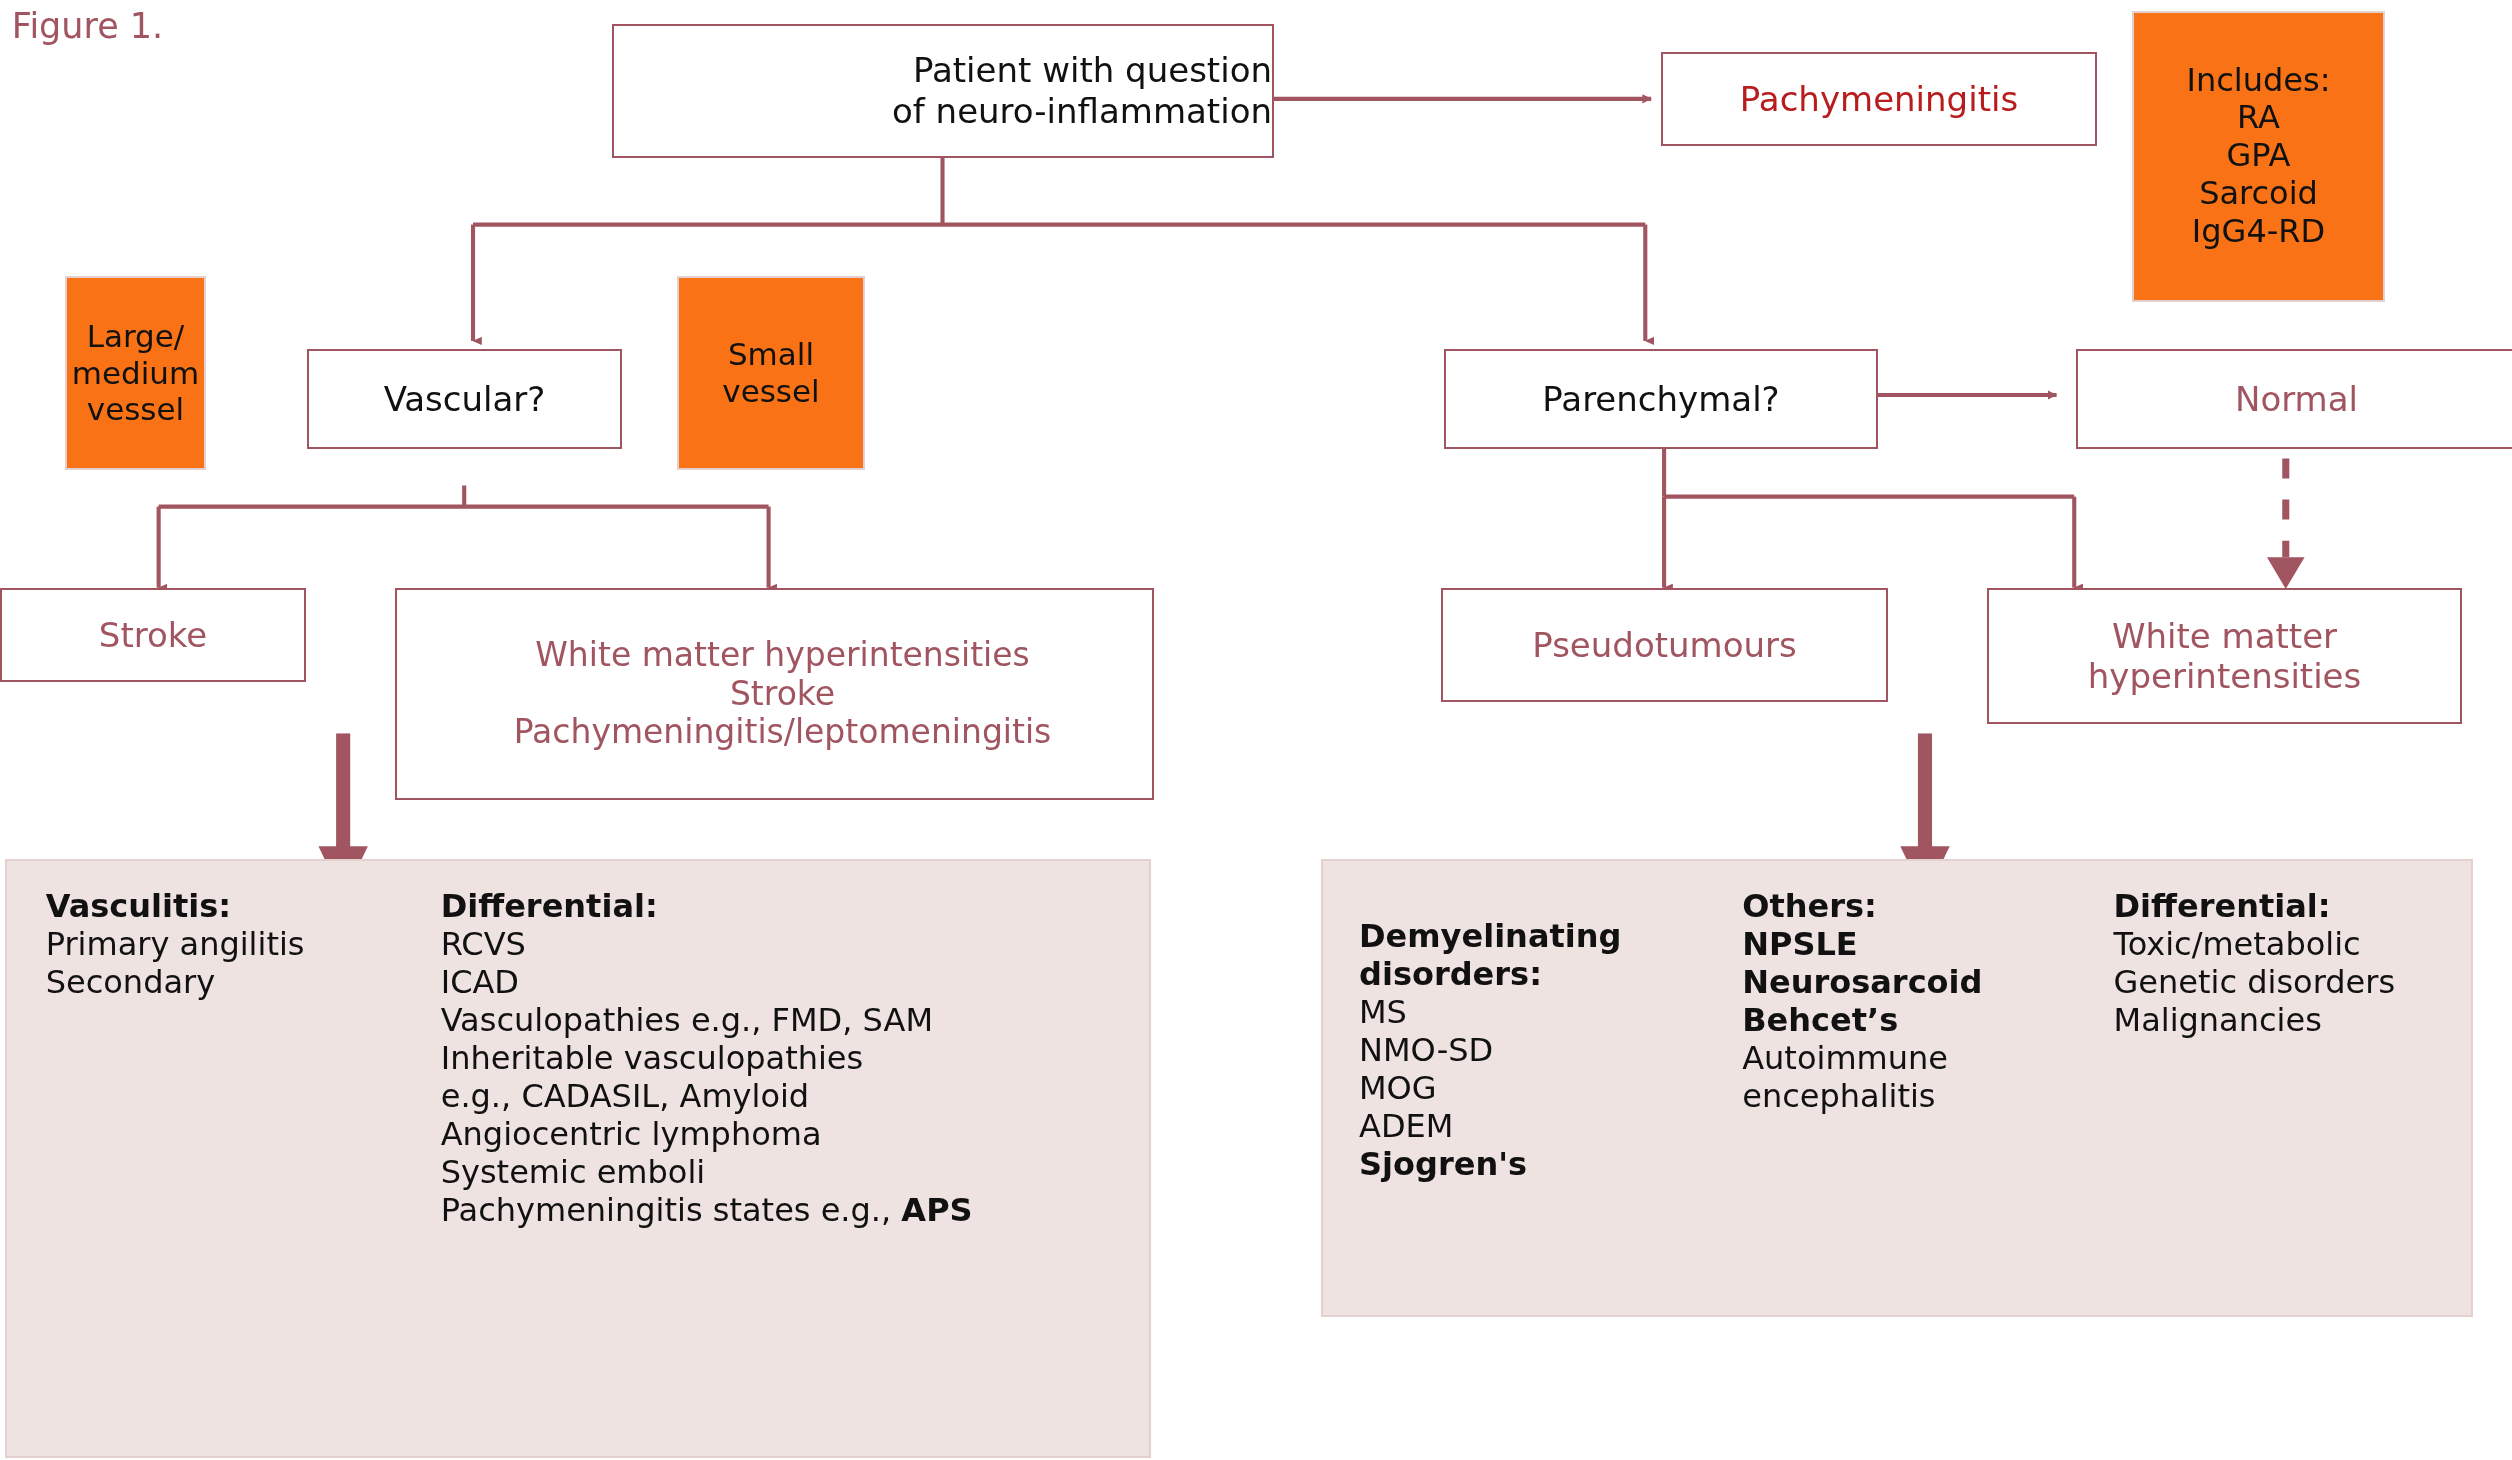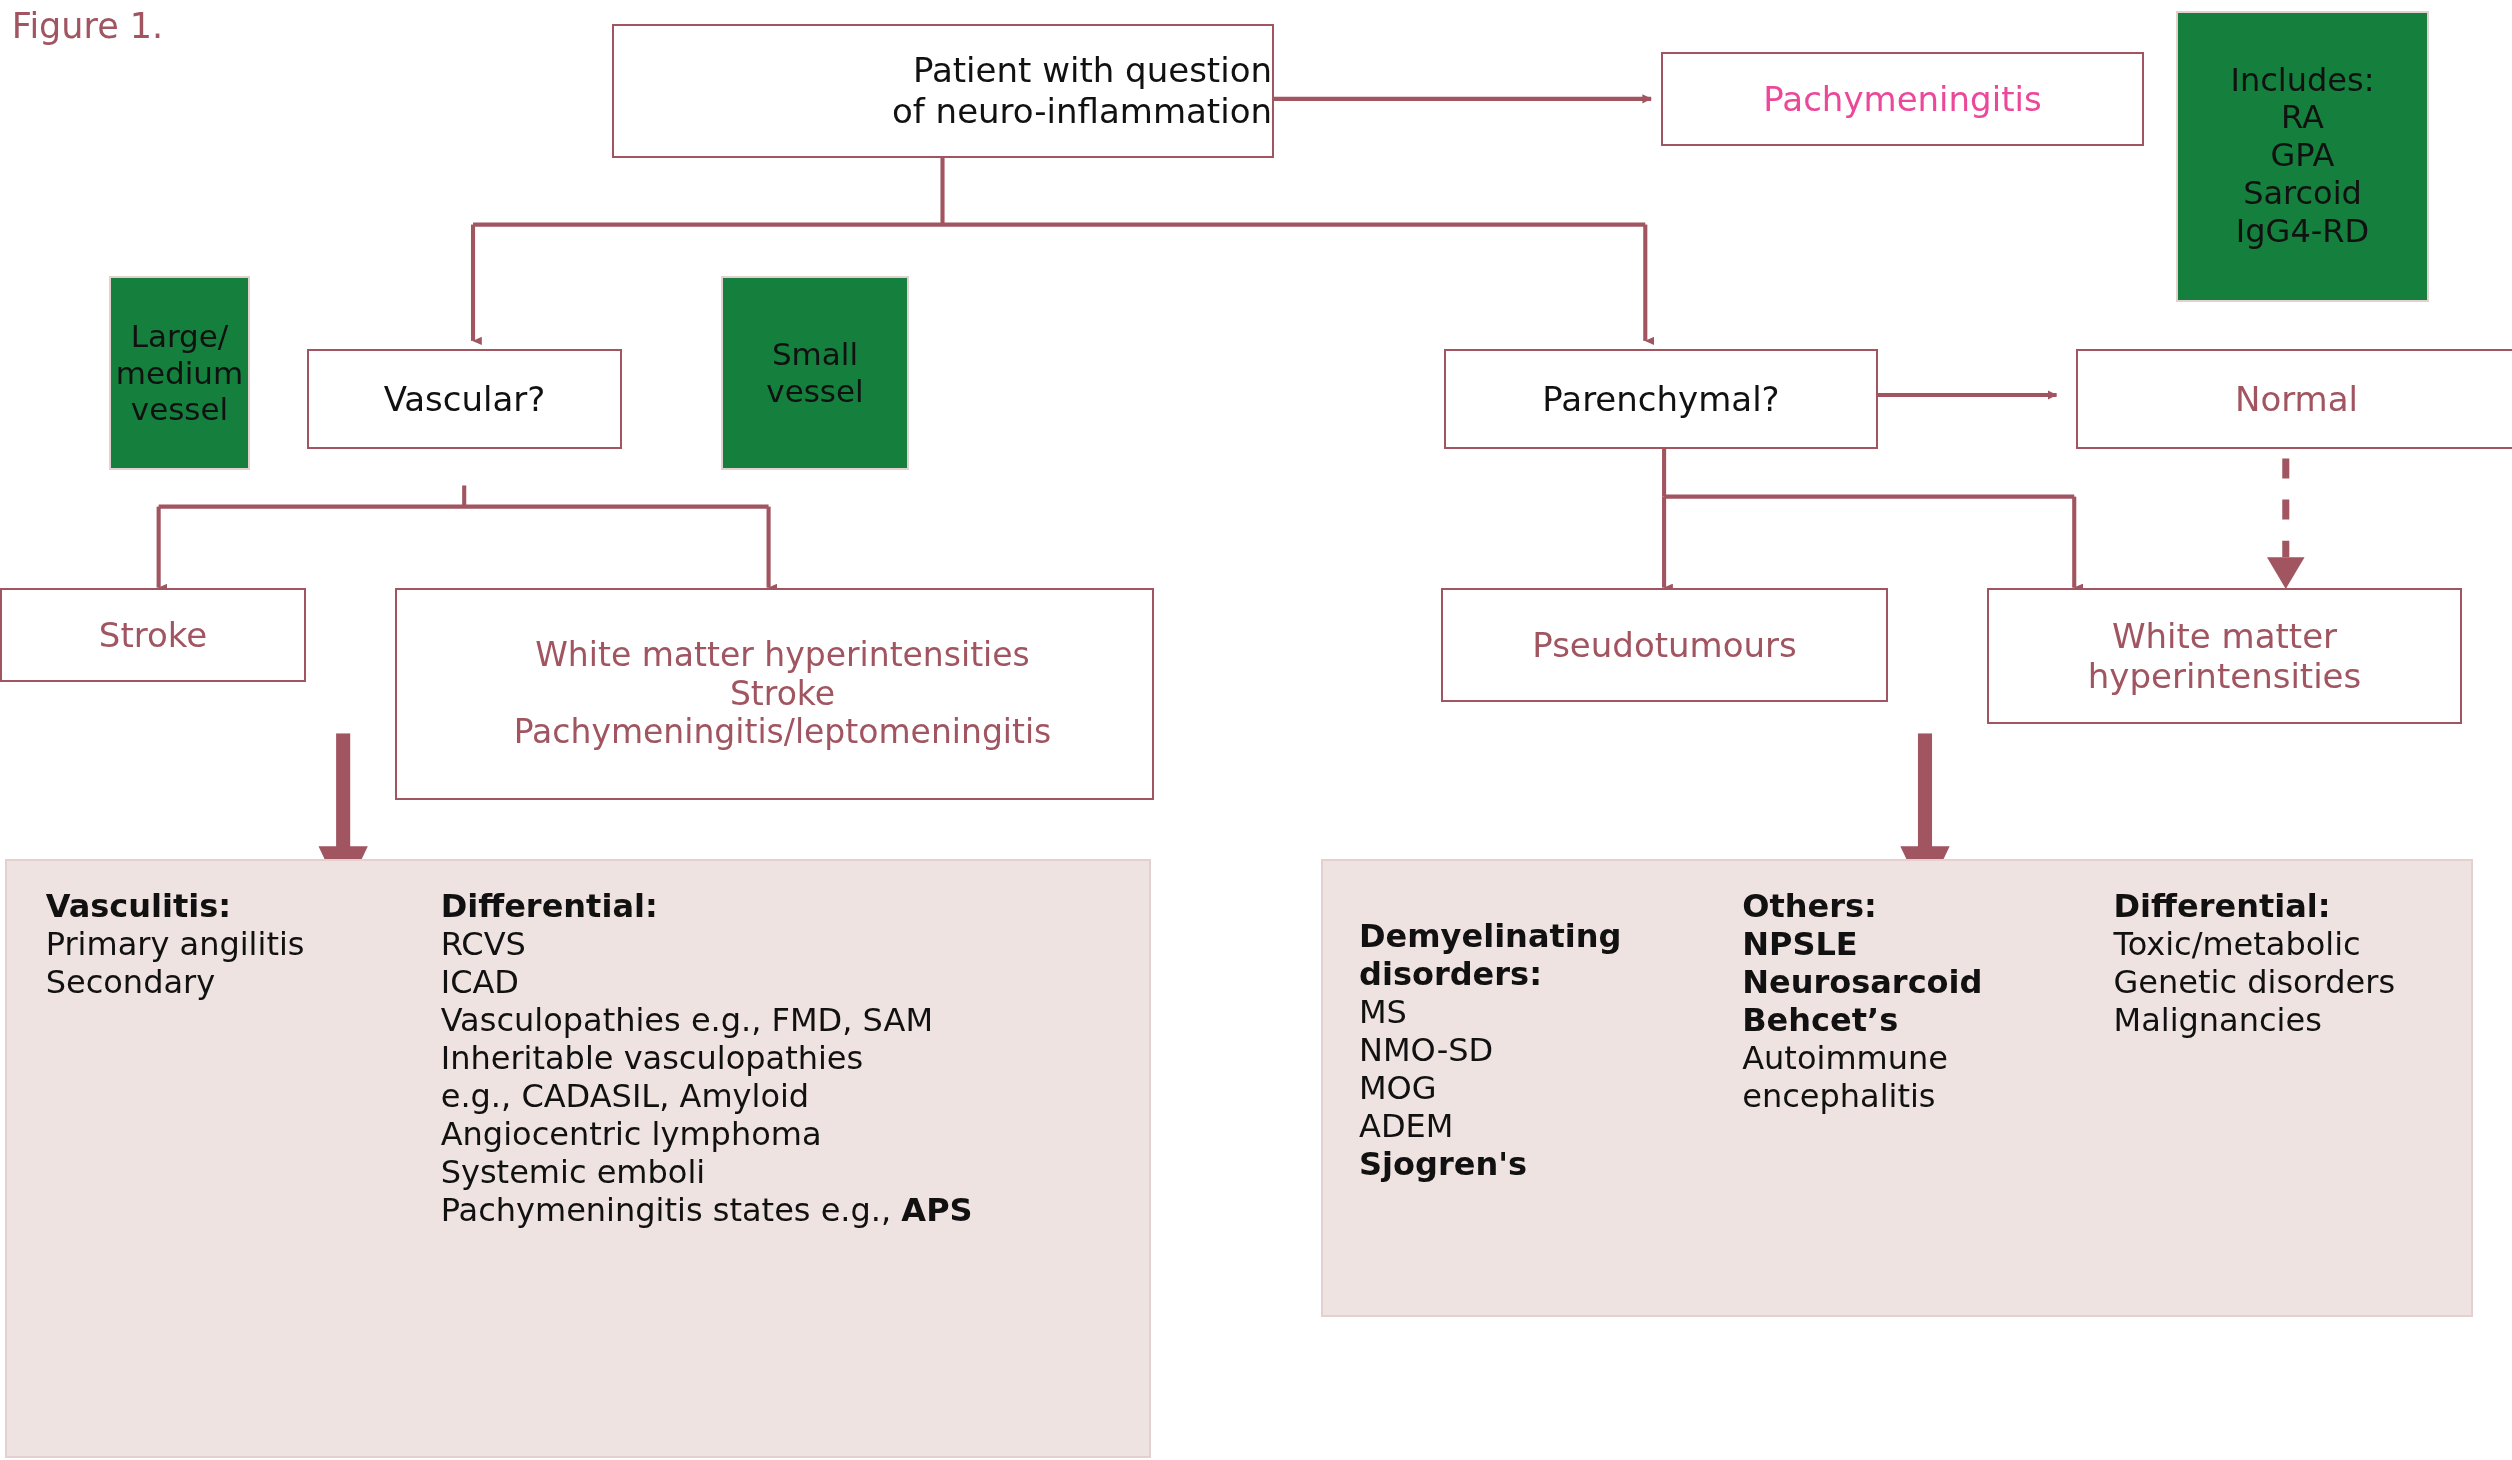--- a/index.html
+++ b/index.html
@@ -32,23 +32,22 @@
     align-items: center;
     justify-content: center;
     text-align: center;
     line-height: 1.18;
   }
   .box-outline {
     border: 2.9px solid #a15560;
     background: #ffffff;
   }
   .box-fill {
-    background: #15803d;
+    background: #f97316;
     border: 2.4px solid #e3d0cf;
-    margin-left: 44px;
   }
   .panel {
     position: absolute;
     box-sizing: border-box;
     background: #efe3e2;
     border: 2.4px solid #e3d0cf;
   }
   .txt-rose  { color: #a15560; }
 
   .fig-label {
@@ -143,21 +142,21 @@
     </g>
   </svg>
 
   <div class="fig-label" style="left:11.8px; top:5.9px;">Figure 1.</div>
 
   <div class="node box-outline stack" style="left:612px; top:23.5px; width:662px; height:134px; font-size:34px; color:#111;align-items:flex-end;">
     <span>Patient with question</span>
     <span>of neuro-inflammation</span>
   </div>
 
-  <div class="node box-outline" style="left:1661px; top:52px; width:483px; height:94px; font-size:34px; color:#ec4899;">
+  <div class="node box-outline" style="left:1661px; top:52px; width:436px; height:94px; font-size:34px; color:#b91c1c;">
     <span>Pachymeningitis</span>
   </div>
 
   <div class="node box-fill stack" style="left:2132px; top:10.6px; width:253px; height:291px; font-size:32px; color:#111; justify-content:center;">
     <span>Includes:</span>
     <span>RA</span>
     <span>GPA</span>
     <span>Sarcoid</span>
     <span>IgG4-RD</span>
   </div>

